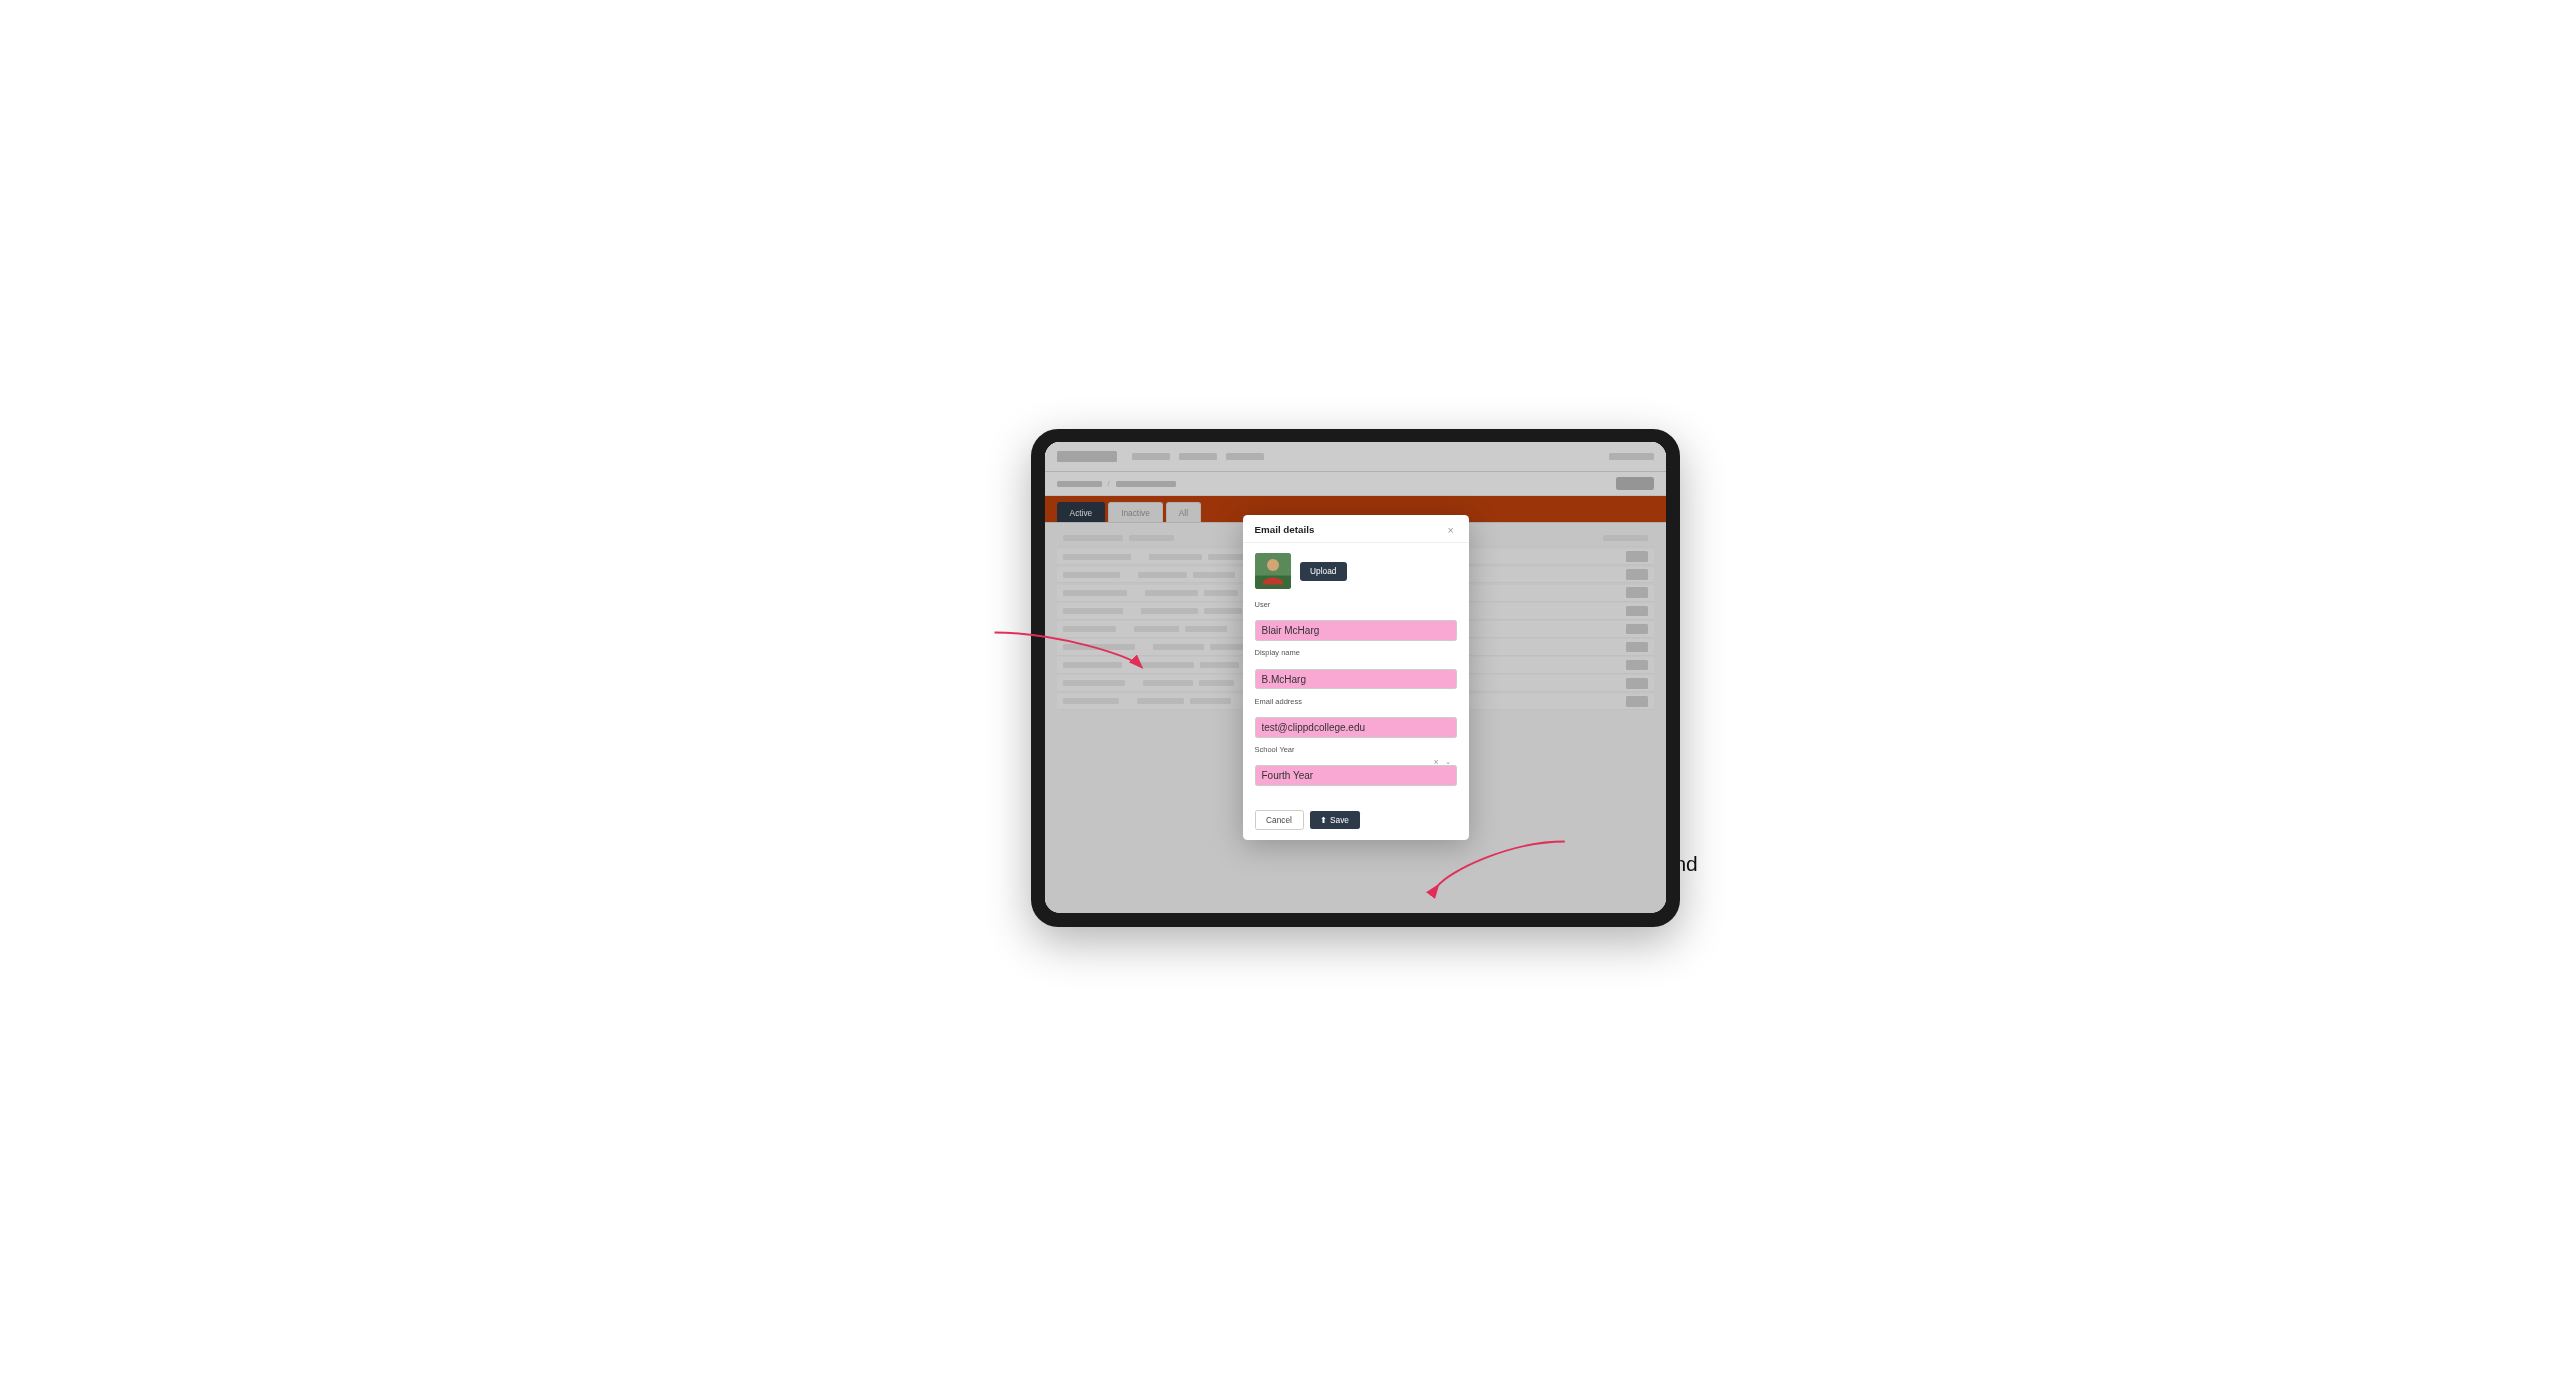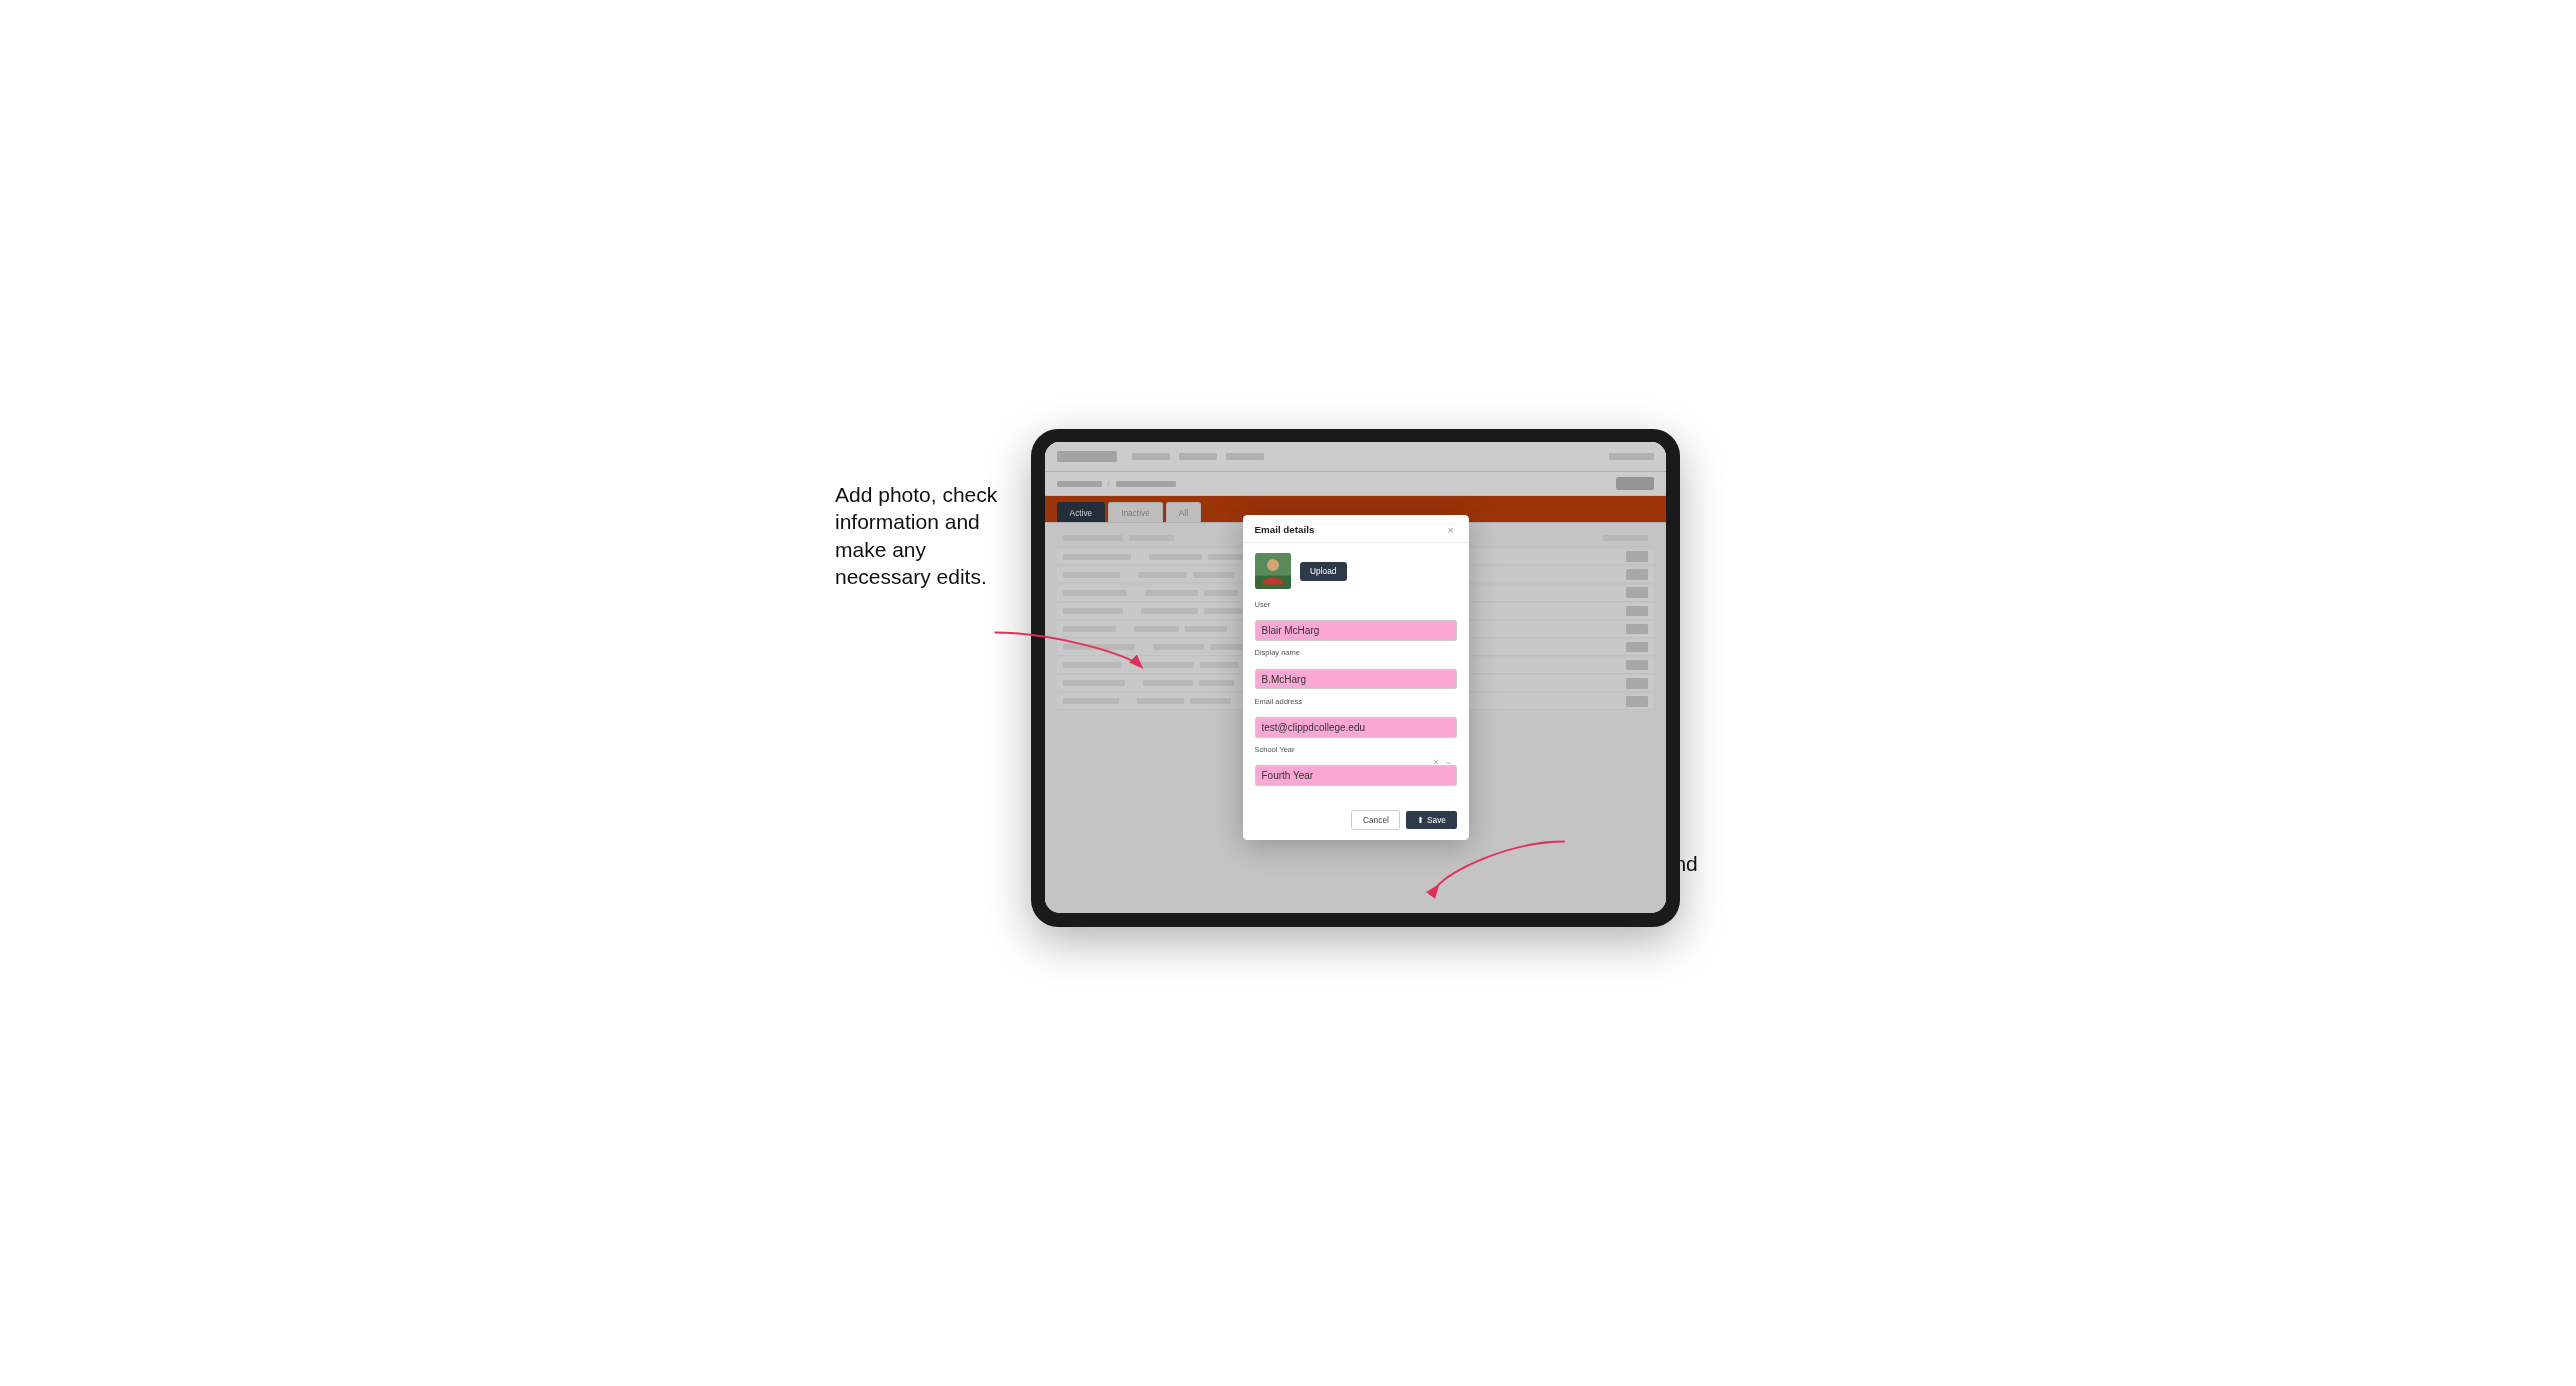--- a/index.html
+++ b/index.html
@@ -286,21 +286,20 @@
       display: flex;
       align-items: center;
       justify-content: center;
       color: #999;
       font-size: 7.5px;
       cursor: pointer;
     }
     .modal-footer {
       display: flex;
       align-items: center;
-      justify-content: flex-end;
       gap: 6px;
       padding: 6px 12px 10.6px;
     }
     .btn-cancel {
       padding: 3.8px 10.6px;
       border: 0.8px solid #ccc;
       border-radius: 2.3px;
       background: #fff;
       font-size: 8.3px;
       color: #444;
@@ -339,23 +338,20 @@
     
     svg.arrow-svg {
       overflow: visible;
     }
   </style>
 </head>
 <body>
 
 <div class="scene">
 
-  <div class="left-annotation">
-    <span>Add photo, check information and make any necessary edits.</span>
-  </div>
 
   <div class="right-annotation">
     <span>Complete and</span><br>
     <span>
       <span>hit </span><strong>Save</strong><span>.</span>
     </span>
   </div>
 
   <div class="arrow-left">
     <svg class="arrow-svg" width="151" height="45" viewBox="0 0 200 60">

